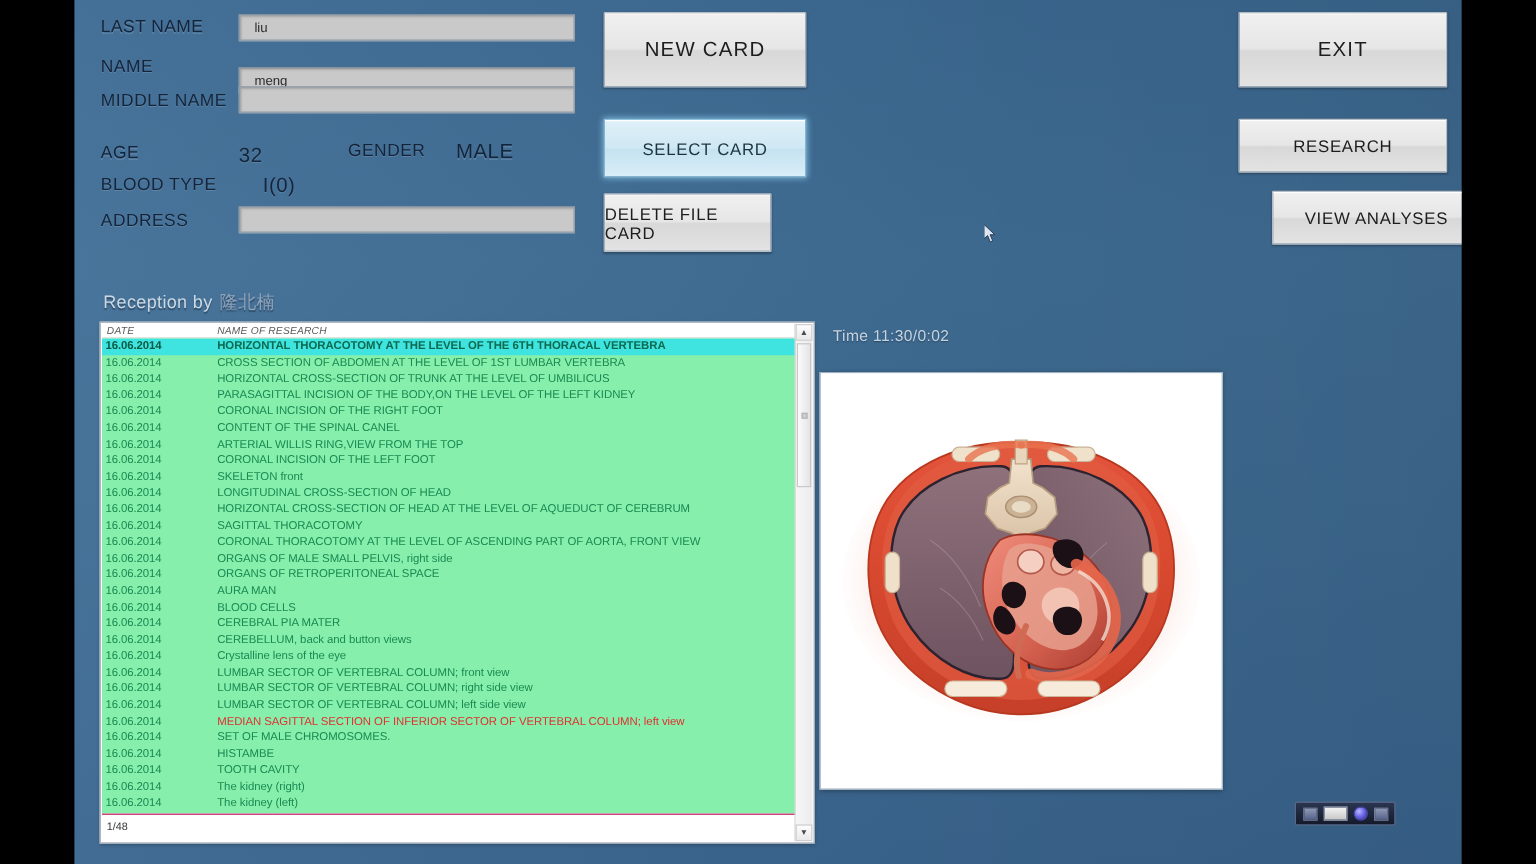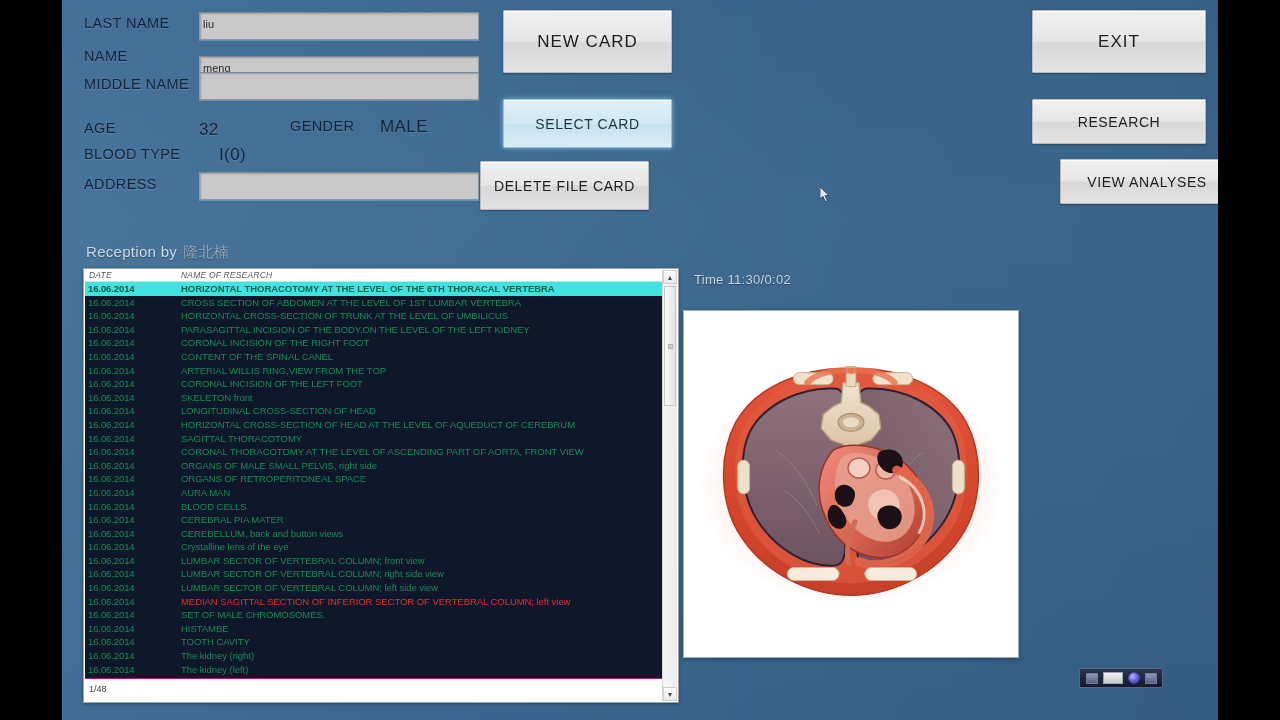--- a/index.html
+++ b/index.html
@@ -11,24 +11,24 @@
   .app{position:absolute;left:62px;top:0;width:1156px;height:720px;
        background:linear-gradient(180deg,#3d6a93 0%,#416f97 30%,#3f6c94 60%,#3b6690 100%);
        overflow:hidden;}
   .app::before{content:"";position:absolute;inset:0;
        background:linear-gradient(90deg,rgba(255,255,255,.04),rgba(0,0,0,.05) 60%,rgba(0,0,0,.10));
        pointer-events:none;}
 
   
   .form-label{position:absolute;color:#14243a;font-size:14.5px;letter-spacing:.4px;
        text-shadow:0 1px 0 rgba(255,255,255,.13);white-space:nowrap;}
-  .tfield{position:absolute;height:28px;background:#c9c9c9;
+  .tfield{position:absolute;height:22px;background:#c9c9c9;
        border:1px solid #8d99a5;border-top-color:#7d8996;
        box-shadow:inset 1px 1px 2px rgba(0,0,0,.22), 0 1px 0 rgba(255,255,255,.22);
-       color:#2b2b2b;font-size:11px;line-height:22px;padding:0 3px;
+       color:#2b2b2b;font-size:11px;line-height:22px;padding:0 12px;
        box-sizing:border-box;overflow:hidden;white-space:nowrap;}
   .val{position:absolute;color:#14243a;font-size:17px;letter-spacing:.4px;
        text-shadow:0 1px 0 rgba(255,255,255,.13);white-space:nowrap;}
 
   
   .btn{position:absolute;box-sizing:border-box;
        background:linear-gradient(180deg,#f0f0f0 0%,#e6e6e6 48%,#d8d8d8 52%,#e3e3e3 100%);
        border:1px solid #b7bdc4;border-radius:1px;
        color:#1d1d1d;font-size:14px;letter-spacing:.6px;
        display:flex;align-items:center;justify-content:center;
@@ -45,21 +45,21 @@
   .reception .cn{color:#8ea3bb;margin-left:6px;}
 
   
   .listbox{position:absolute;background:#fff;border:1px solid #9aa6b2;
        box-shadow:inset 0 0 0 1px #fff, 0 1px 3px rgba(0,0,0,.35);
        box-sizing:border-box;overflow:hidden;}
   .lhead{position:absolute;left:1px;top:1px;right:15px;height:11px;
        background:#fff;border-bottom:1px solid #dcdcdc;}
   .lhead span{position:absolute;top:0;font-size:8.5px;font-style:italic;color:#5a5a5a;
        letter-spacing:.2px;}
-  .rows{position:absolute;left:1px;top:13px;right:15px;bottom:24px;overflow:hidden;background:#0f172a;}
+  .rows{position:absolute;left:1px;top:13px;right:15px;bottom:24px;overflow:hidden;background:#86efac;}
   .row{position:relative;height:13.6px;line-height:13.6px;white-space:nowrap;font-size:9.5px;}
   .row .d{position:absolute;left:3px;color:#1a8a52;letter-spacing:-.1px;}
   .row .n{position:absolute;left:96px;letter-spacing:-.05px;}
   .row.green .n{color:#1a8a52;}
   .row.red .n{color:#e03030;}
   .row.hl{background:#3fe3df;}
   .row.hl .d,.row.hl .n{color:#0b5a43;font-weight:bold;}
   .row.hl .n{color:#0d6a4e;}
   .lfoot{position:absolute;left:1px;right:15px;bottom:1px;height:22px;
        background:#fff;border-top:1px solid #be185d;}
@@ -121,21 +121,21 @@
     <div class="val" style="left:318px;top:117px;">MALE</div>
 
     <div class="form-label" style="left:22px;top:146px;">BLOOD TYPE</div>
     <div class="val" style="left:157px;top:145px;">I(0)</div>
 
     <div class="form-label" style="left:22px;top:176px;">ADDRESS</div>
     <div class="tfield" style="left:137px;top:172px;width:280px;"></div>
 
     <div class="btn big" style="left:441px;top:10px;width:169px;height:63px;">NEW CARD</div>
     <div class="btn sel" style="left:441px;top:99px;width:169px;height:49px;">SELECT CARD</div>
-    <div class="btn" style="left:418px;top:161px;width:169px;height:49px;">DELETE FILE CARD</div>
+    <div class="btn" style="left:441px;top:161px;width:140px;height:49px;">DELETE FILE CARD</div>
 
     <div class="btn big" style="left:970px;top:10px;width:174px;height:63px;">EXIT</div>
     <div class="btn" style="left:970px;top:99px;width:174px;height:45px;">RESEARCH</div>
     <div class="btn" style="left:998px;top:159px;width:174px;height:45px;">VIEW ANALYSES</div>
 
     <div class="reception" style="left:24px;top:243px;">
       <span>Reception by</span><span class="cn">隆北楠</span>
     </div>
 
     <div class="listbox" style="left:21px;top:268px;width:596px;height:435px;">

